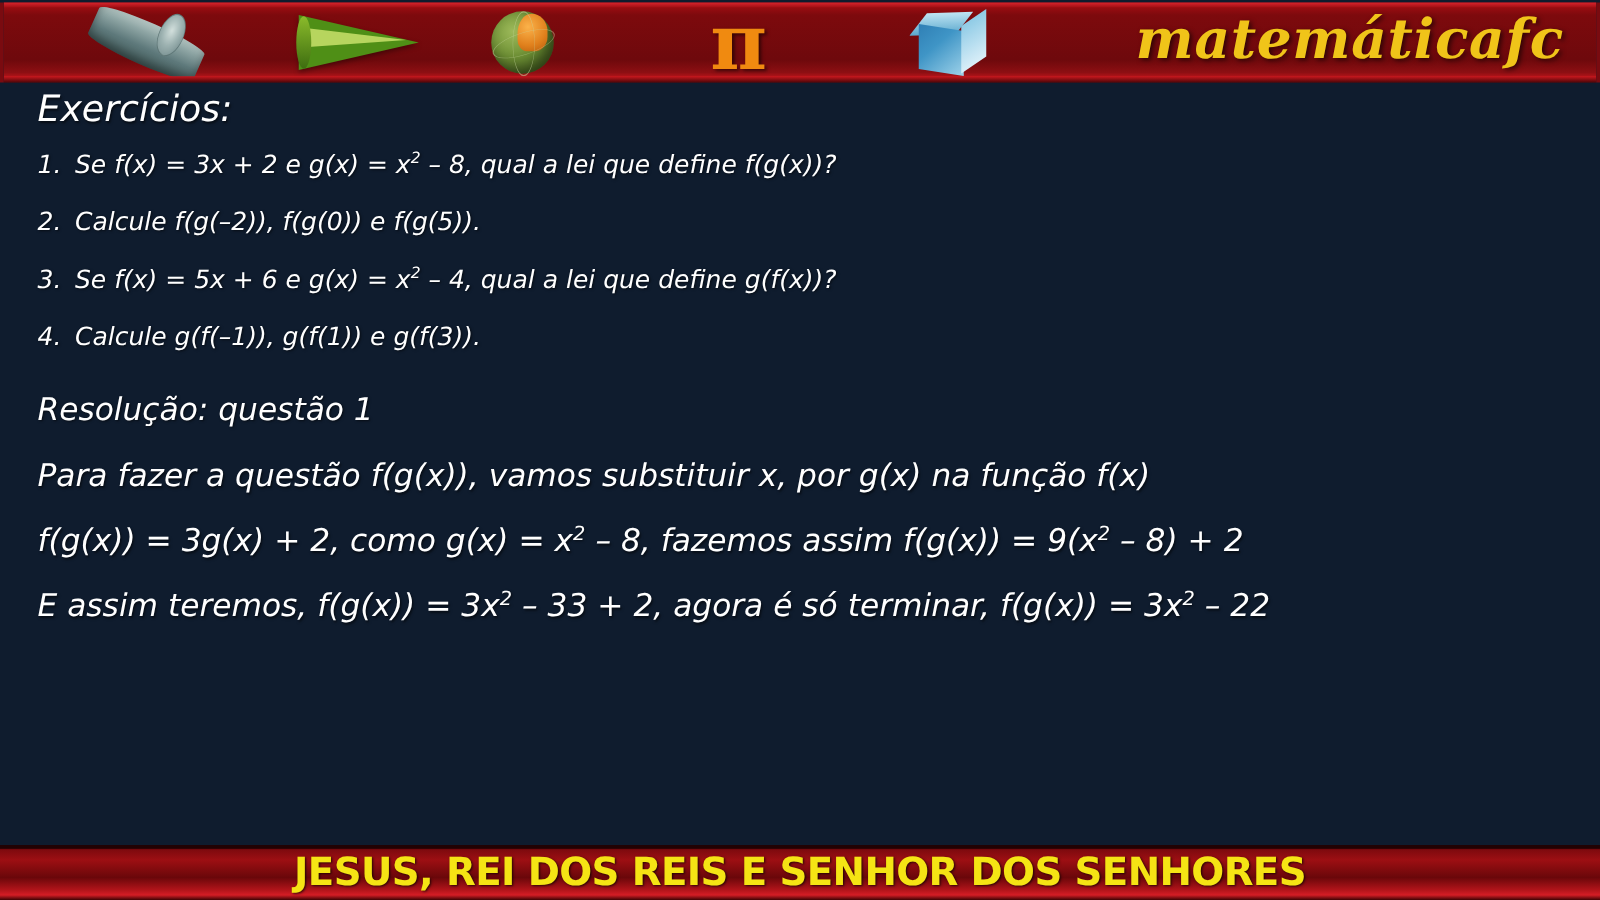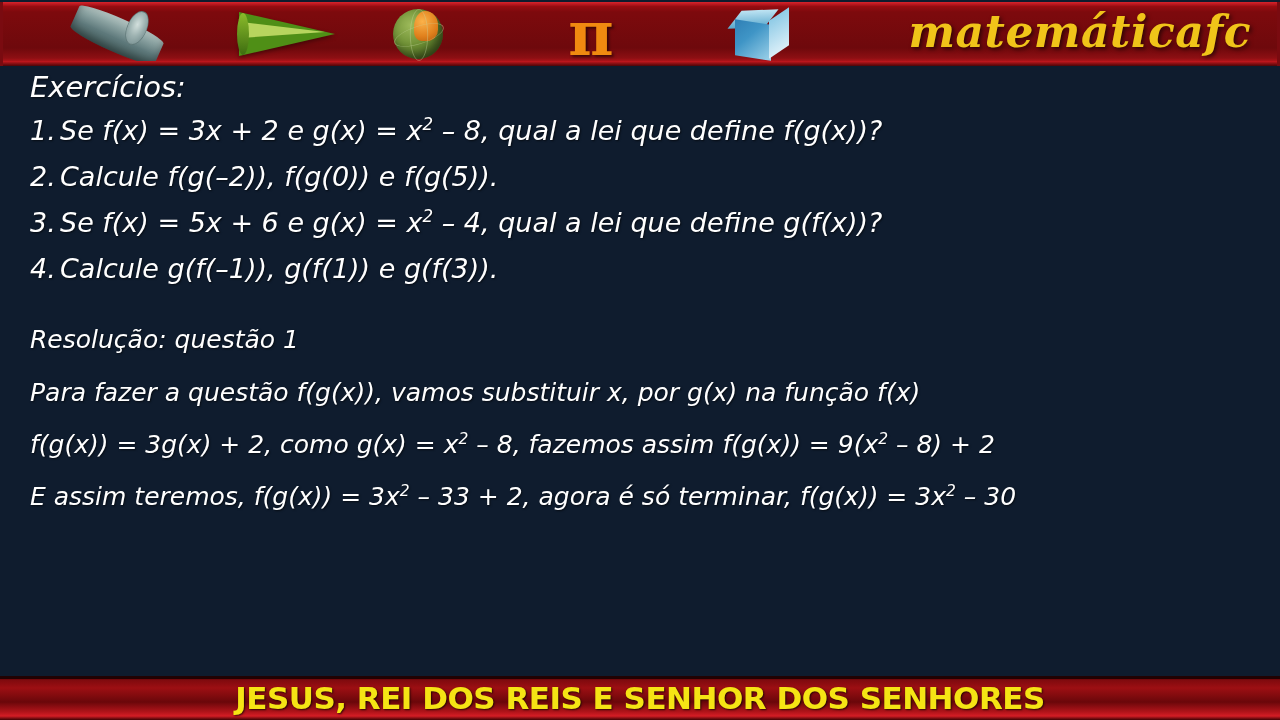--- a/index.html
+++ b/index.html
@@ -224,28 +224,28 @@
   .line {
     white-space: nowrap;
     text-shadow: 1px 1px 2px rgba(0,0,0,.6);
   }
   #exercises-title {
     font-size: 29px;
     line-height: 34px;
     margin-bottom: 4px;
   }
   .ex-item {
-    font-size: 27px;
+    font-size: 20px;
     line-height: 46px;
   }
   .ex-num { display: inline-block; min-width: 30px; }
   #resolution-title {
     font-size: 25px;
     line-height: 34px;
-    margin-top: 31px;
+    margin-top: 19px;
     margin-bottom: 10px;
   }
   .res-line {
     font-size: 25px;
     line-height: 52px;
   }
   sup {
     font-size: .62em;
     vertical-align: super;
     line-height: 0;
@@ -336,21 +336,21 @@
     <div class="line ex-item"><span class="ex-num">3.</span><span>Se f(x) = 5x + 6 e g(x) = x</span><sup>2</sup><span> – 4, qual a lei que define g(f(x))?</span></div>
 
     <div class="line ex-item"><span class="ex-num">4.</span><span>Calcule g(f(–1)), g(f(1)) e g(f(3)).</span><sup></sup><span></span></div>
 
     <div class="line" id="resolution-title">Resolução: questão 1</div>
 
     <div class="line res-line"><span>Para fazer a questão f(g(x)), vamos substituir x, por g(x) na função f(x)</span><sup></sup><span></span><sup></sup><span></span></div>
 
     <div class="line res-line"><span>f(g(x)) = 3g(x) + 2, como g(x) = x</span><sup>2</sup><span> – 8, fazemos assim  f(g(x)) = 9(x</span><sup>2</sup><span> – 8) + 2</span></div>
 
-    <div class="line res-line"><span>E assim teremos,  f(g(x)) = 3x</span><sup>2</sup><span> – 33 + 2, agora é só terminar,  f(g(x)) = 3x</span><sup>2</sup><span> – 30</span></div>
+    <div class="line res-line"><span>E assim teremos,  f(g(x)) = 3x</span><sup>2</sup><span> – 33 + 2, agora é só terminar,  f(g(x)) = 3x</span><sup>2</sup><span> – 22</span></div>
 
   </div>
 
   <div id="footer-banner">
     <div id="footer-text">JESUS, REI DOS REIS E SENHOR DOS SENHORES</div>
   </div>
 
 </div>
 
 </body></html>

